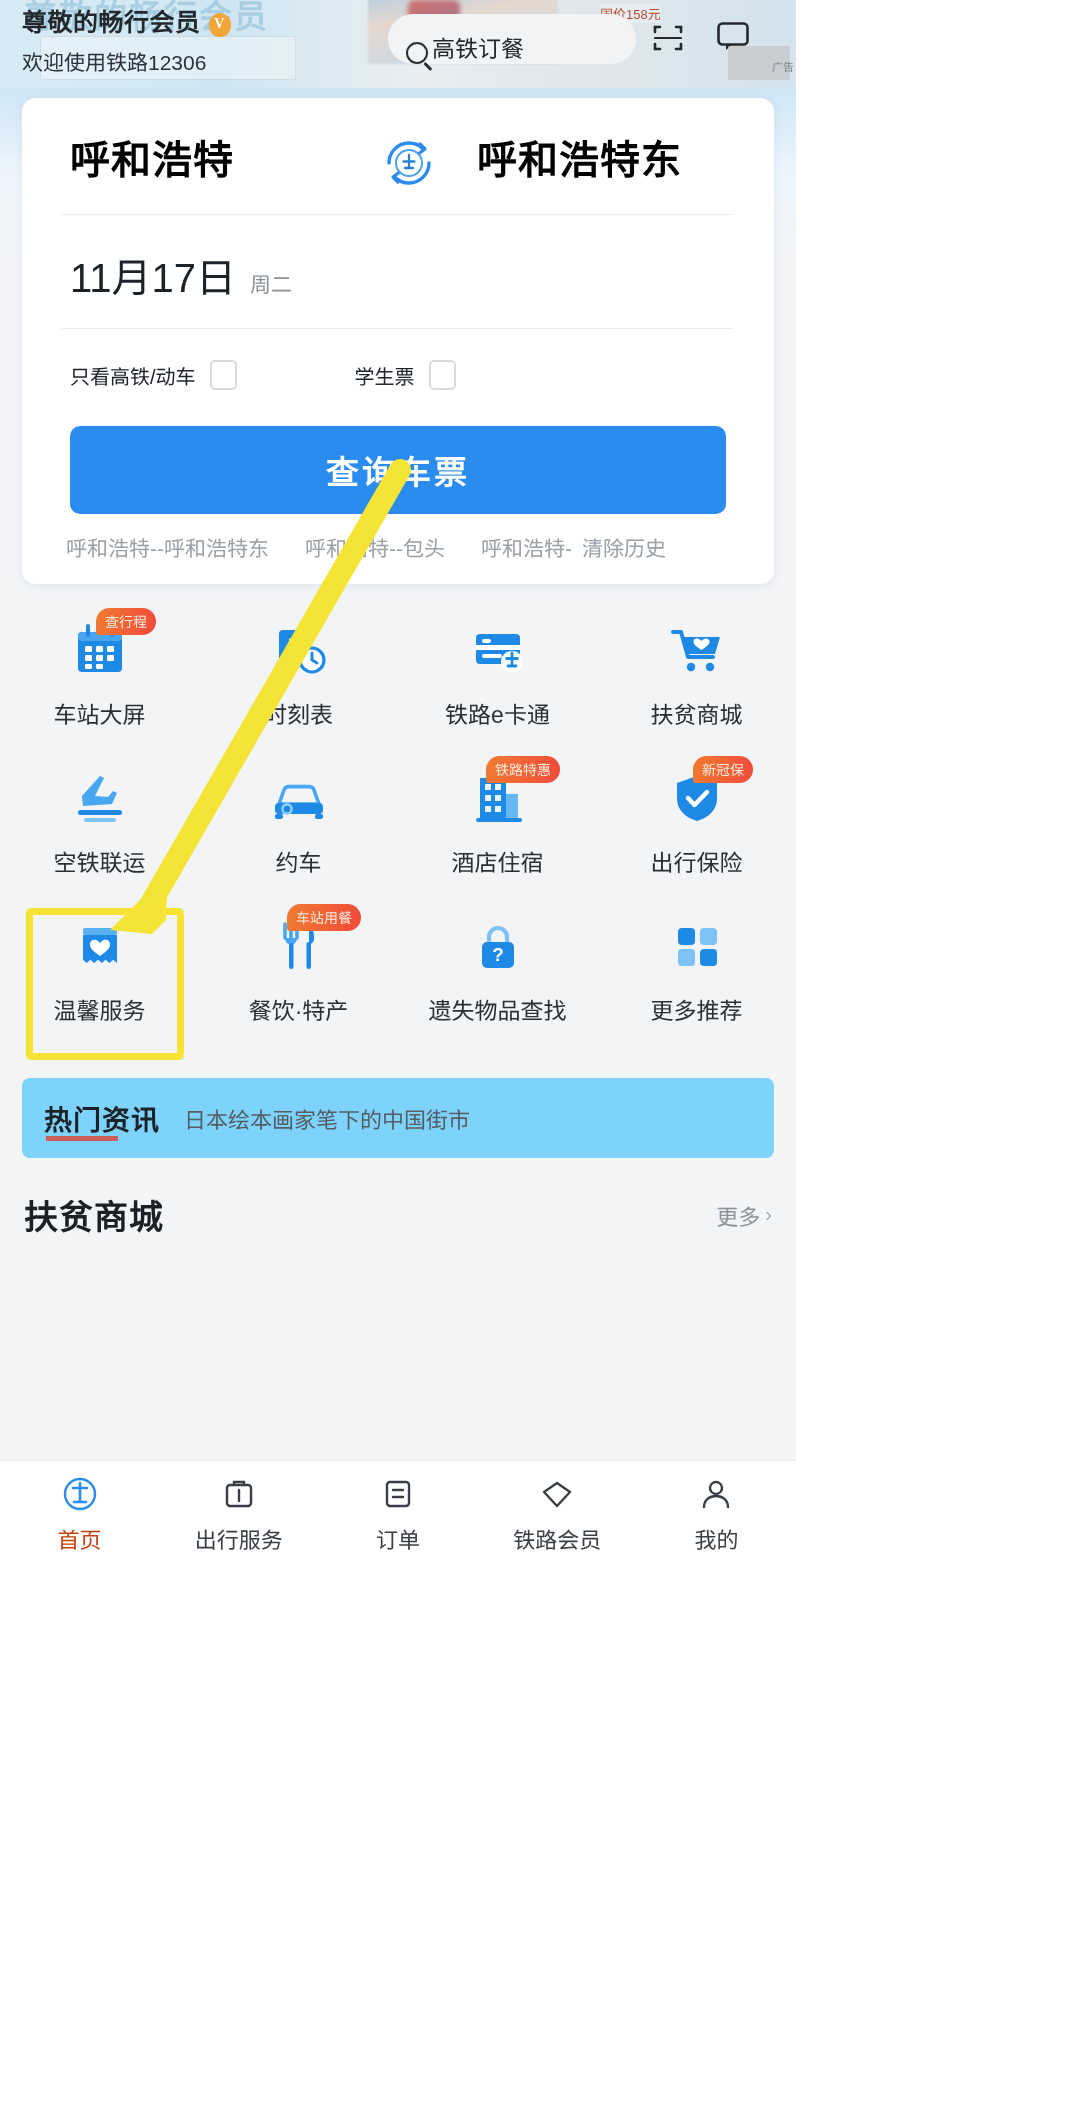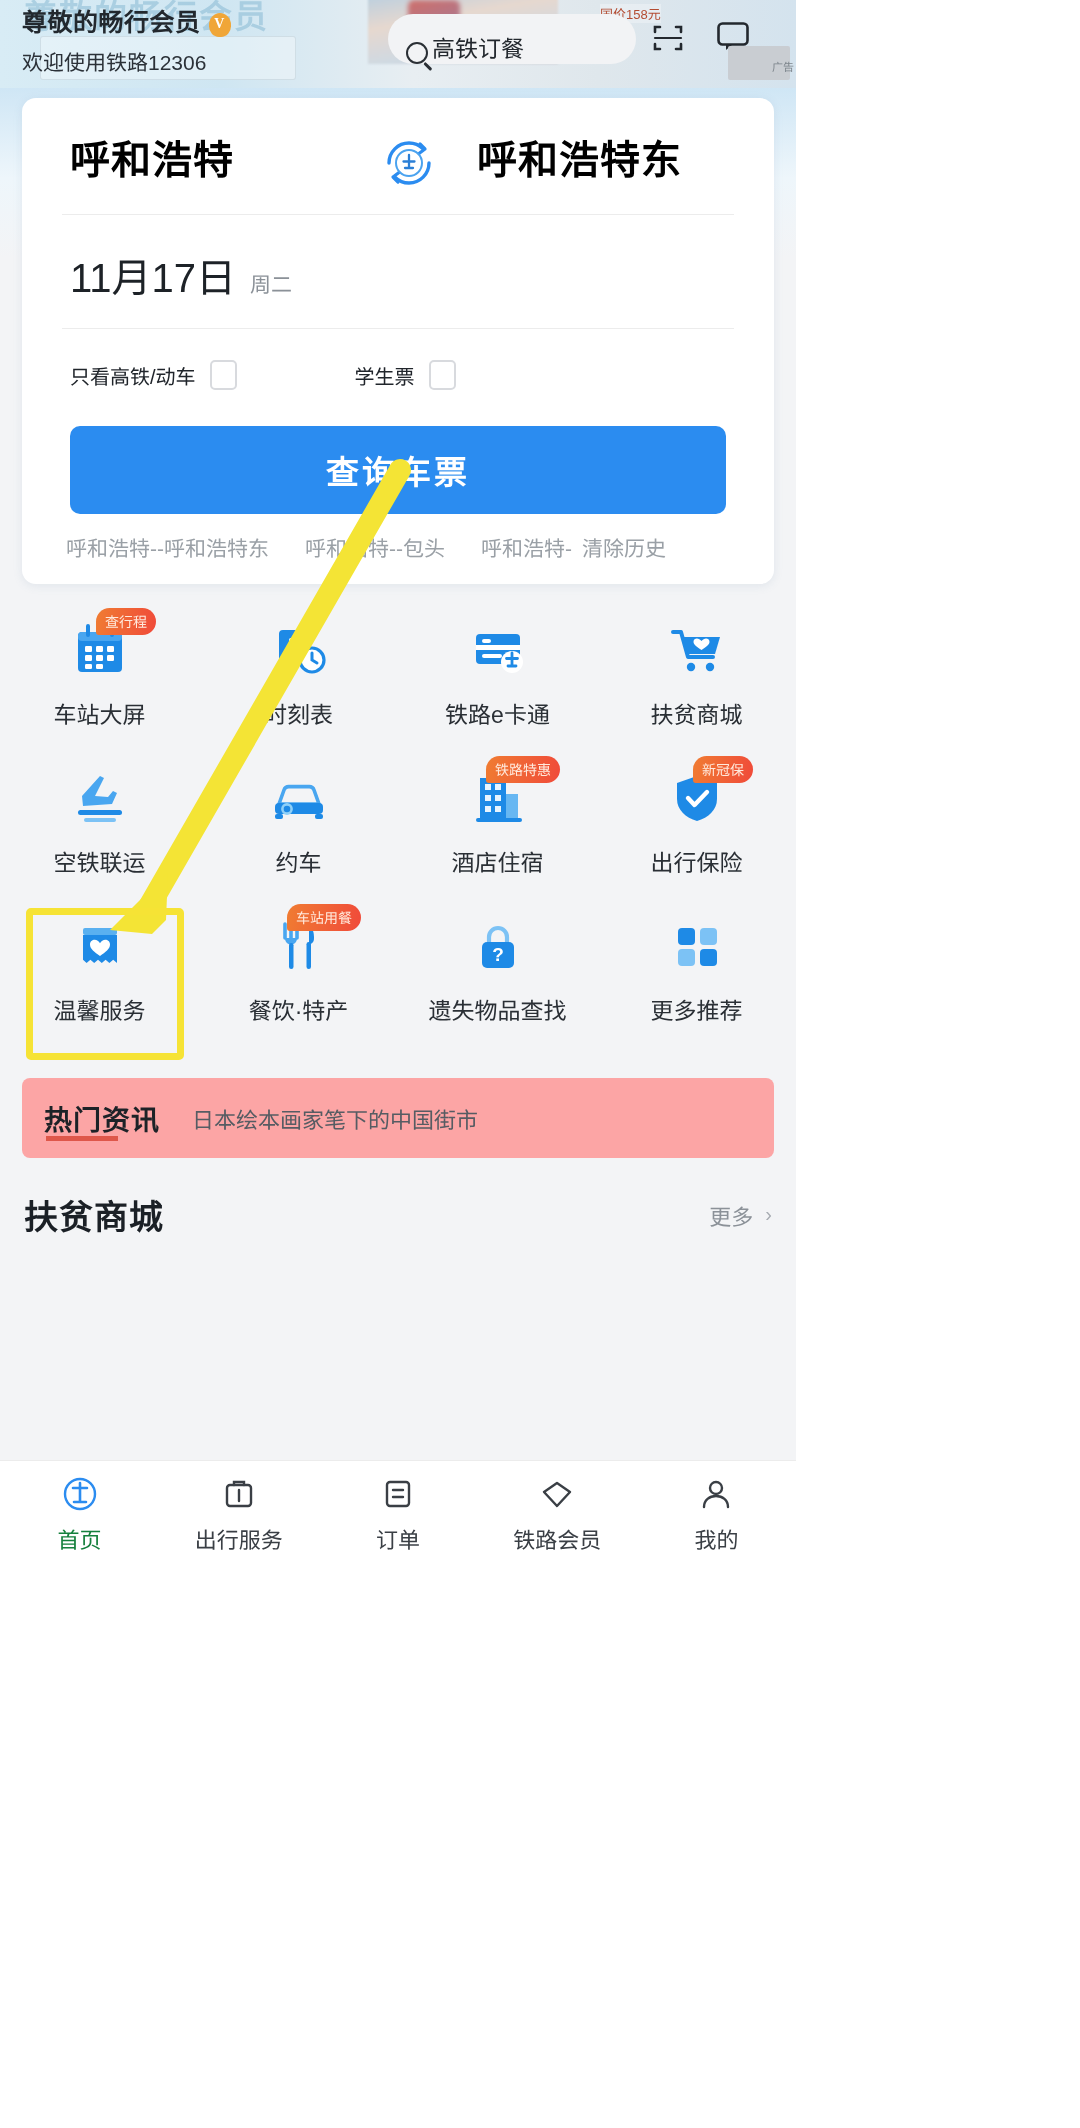--- a/index.html
+++ b/index.html
@@ -210,41 +210,41 @@
   .arrow-svg {
     position: absolute; left: 0; top: 0;
     width: 796px; height: 1568px;
     pointer-events: none; z-index: 5;
   }
 
   
   .news-bar {
     position: absolute; left: 22px; top: 1078px;
     width: 752px; height: 80px;
-    background: #fca5a5; border-radius: 8px;
-    display: flex; align-items: center; padding-left: 22px; gap: 32px;
+    background: #7dd3fc; border-radius: 8px;
+    display: flex; align-items: center; padding-left: 22px; gap: 24px;
   }
   .news-tag {
     font-size: 28px; font-weight: bold; color: #1d2227;
     letter-spacing: 1px; position: relative; white-space: nowrap;
   }
   .news-tag::after {
     content: ""; position: absolute; left: 2px; bottom: -3px;
     width: 72px; height: 5px; background: #d8493a;
     opacity: .85;
   }
   .news-text { font-size: 22px; color: #565c63; white-space: nowrap; }
 
   
   .mall-head {
     position: absolute; left: 24px; top: 1190px;
     width: 748px; display: flex; align-items: center; justify-content: space-between;
   }
   .mall-title { font-size: 34px; font-weight: bold; color: #1b2026; letter-spacing: 1px; }
-  .mall-more { font-size: 22px; color: #8b9198; display: flex; align-items: center; gap: 12px; }
+  .mall-more { font-size: 22px; color: #8b9198; display: flex; align-items: center; gap: 5px; }
   .chev { font-size: 20px; color: #a7acb2; }
 
   .mall-cards {
     position: absolute; left: 24px; top: 1256px;
     display: flex; gap: 22px;
   }
   .mall-card {
     width: 268px; height: 170px; border-radius: 10px;
     overflow: hidden; position: relative;
   }
@@ -285,21 +285,21 @@
     width: 796px; height: 108px;
     background: #fff; border-top: 1px solid #ececec;
     display: flex; align-items: center;
   }
   .tab {
     flex: 1; display: flex; flex-direction: column;
     align-items: center; gap: 10px;
   }
   .tab .ticon { width: 36px; height: 36px; }
   .tab .tlabel { font-size: 22px; color: #3a3f45; }
-  .tab.active .tlabel { color: #15803d; }
+  .tab.active .tlabel { color: #c2410c; }
 </style>
 </head>
 <body>
 
 <div id="app">
 
   <div class="banner">
     <div class="banner-ghost">尊敬的畅行会员</div>
     <div class="banner-photo"></div>
     <div class="banner-price">国价158元</div>

